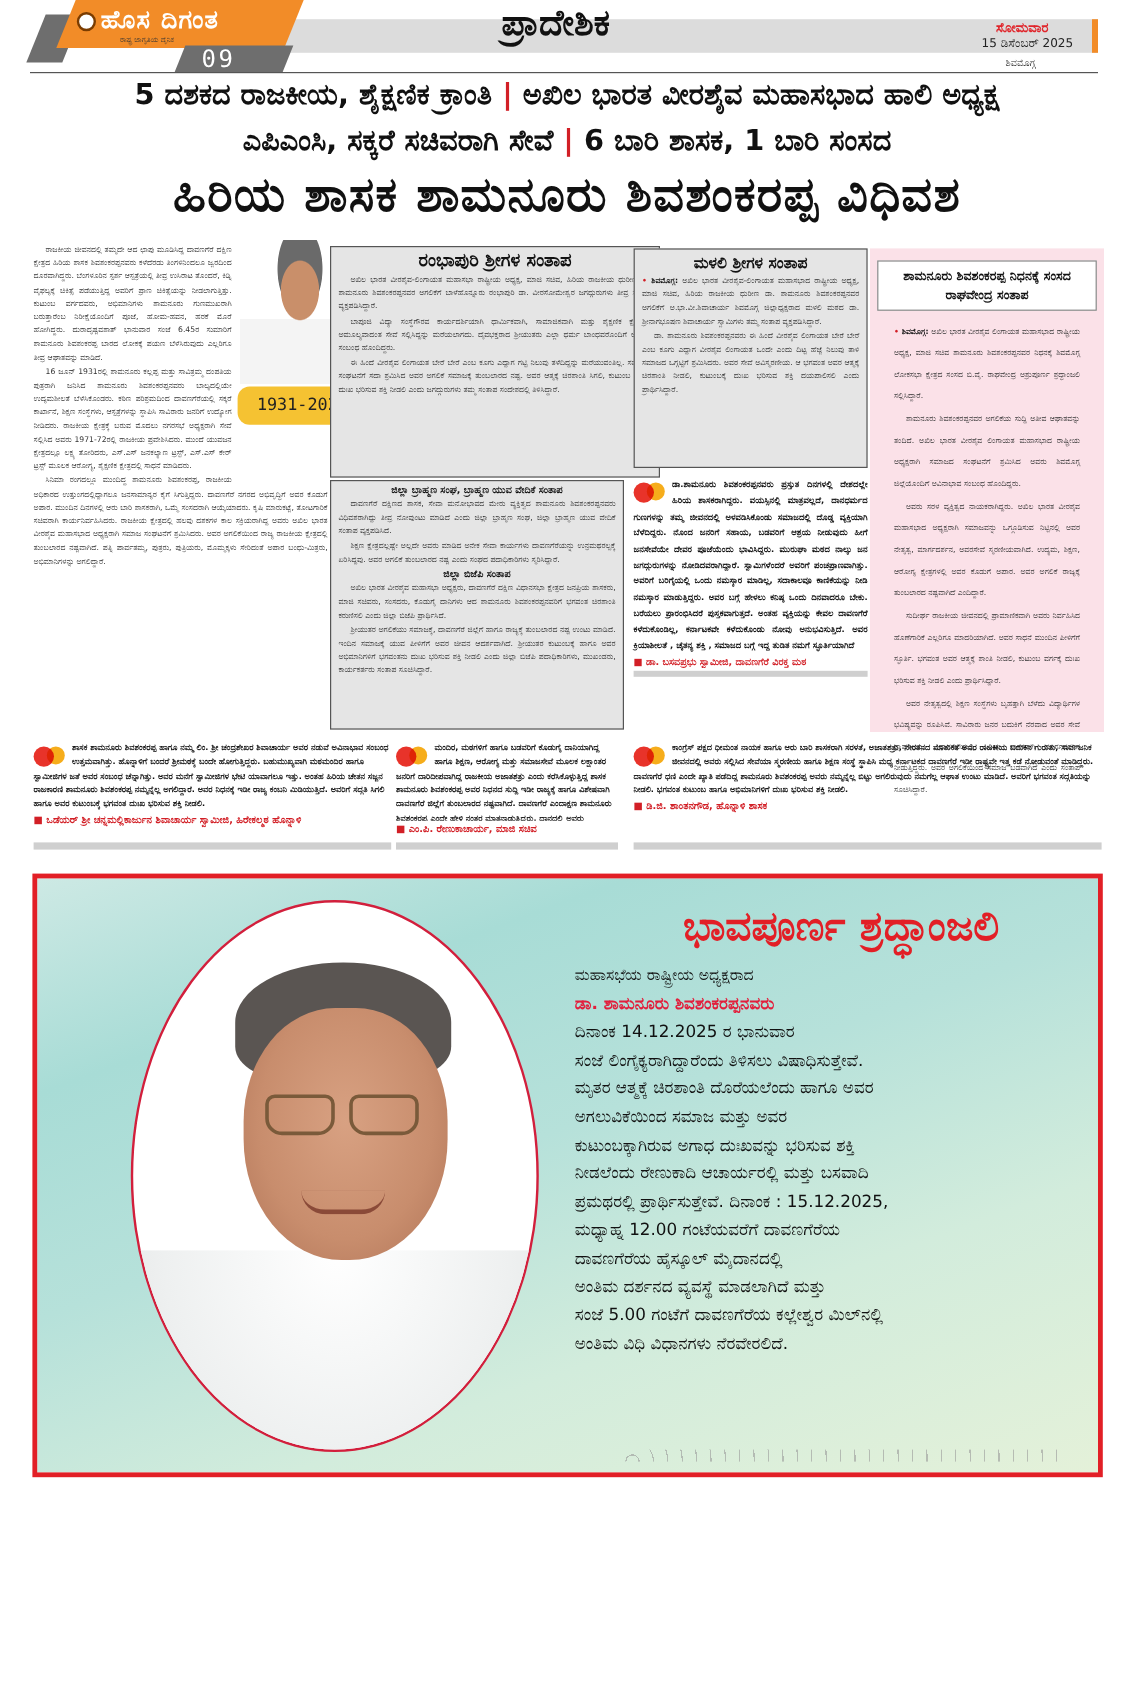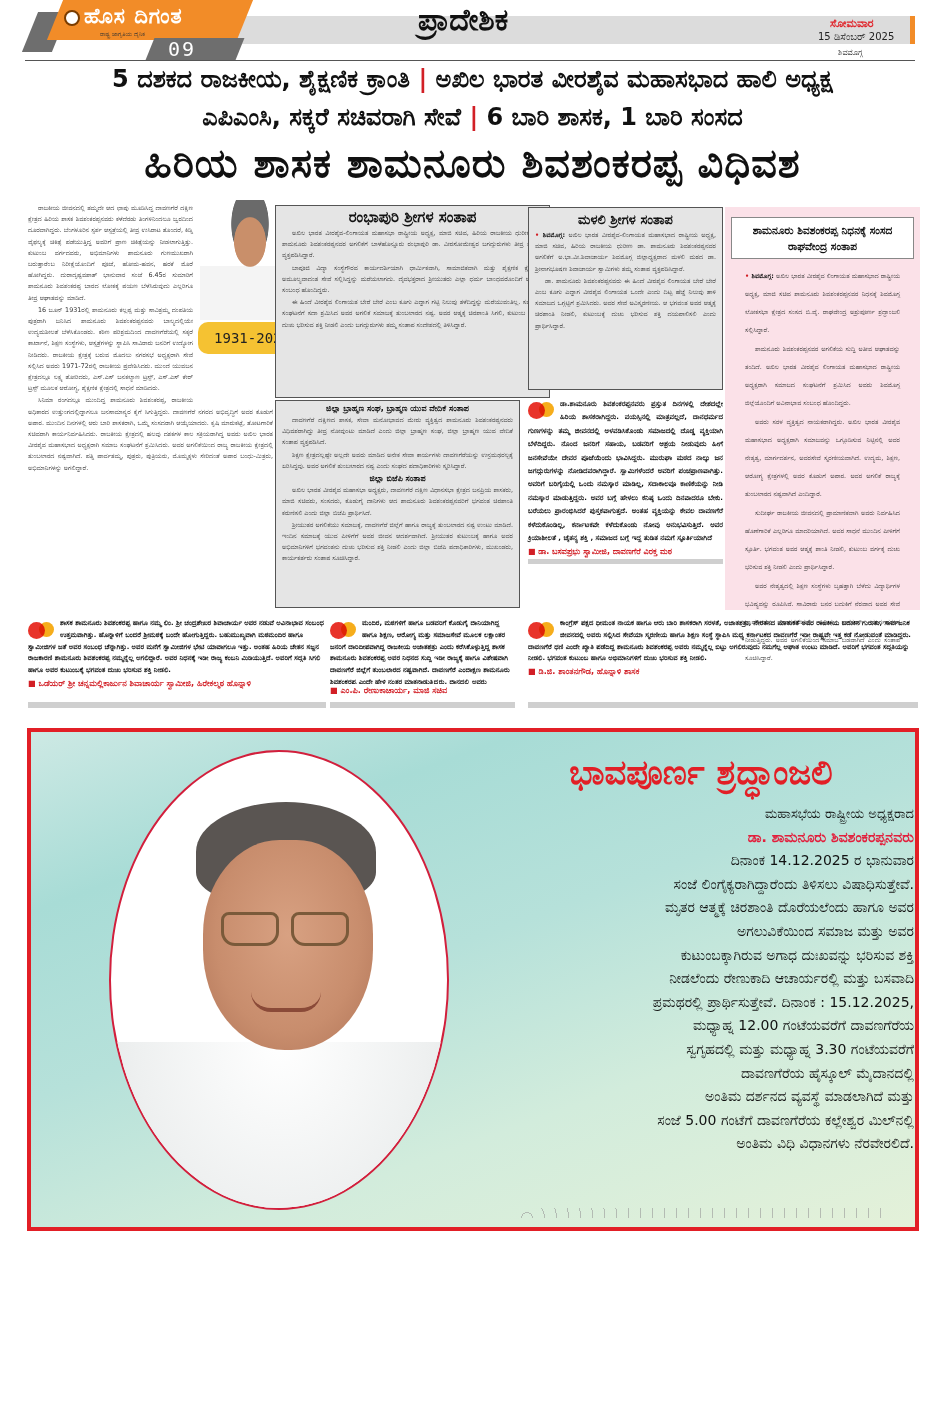--- a/index.html
+++ b/index.html
@@ -81,21 +81,21 @@
   .ad { position: absolute; left: 27px; top: 728px; width: 892px; height: 503px; border: 4px solid #e21f26; background: linear-gradient(160deg, #cde9e4 0%, #a8dcd6 22%, #b6e1da 45%, #d2ecdc 70%, #e4f1d9 100%); overflow: hidden; }
   .ad-oval { position: absolute; left: 78px; top: 18px; width: 340px; height: 460px; border-radius: 50%; background: #fff; border: 2px solid #d21f3c; overflow: hidden; }
   .photo { position: absolute; left: 0; top: 0; width: 100%; height: 100%; }
   .photo-hair { position: absolute; left: 85px; top: 50px; width: 180px; height: 100px; border-radius: 50% 50% 30% 30%; background: #5a5552; }
   .photo-face { position: absolute; left: 92px; top: 88px; width: 170px; height: 210px; border-radius: 45% 45% 48% 48%; background: radial-gradient(ellipse at 50% 45%, #d8a182 0%, #c88d6d 60%, #b07457 100%); }
   .photo-glasses-l { position: absolute; left: 110px; top: 160px; width: 58px; height: 34px; border: 3px solid #7a5a3a; border-radius: 8px 8px 14px 14px; }
   .photo-glasses-r { position: absolute; left: 180px; top: 160px; width: 58px; height: 34px; border: 3px solid #7a5a3a; border-radius: 8px 8px 14px 14px; }
   .photo-smile { position: absolute; left: 140px; top: 240px; width: 70px; height: 20px; border-bottom: 4px solid #8a4a38; border-radius: 0 0 40px 40px; }
   .photo-shirt { position: absolute; left: 0; top: 290px; width: 340px; height: 200px; background: radial-gradient(ellipse at 50% 0%, #ffffff 0%, #eef0f0 60%, #dfe2e2 100%); }
   .ad-heading { position: absolute; left: 455px; top: 20px; width: 430px; text-align: center; font-size: 34px; font-weight: 900; color: #e21f26; }
-  .ad-text { position: absolute; left: 448px; top: 70px; width: 435px; text-align: right; font-size: 14px; line-height: 23.6px; color: #111; }
+  .ad-text { position: absolute; left: 448px; top: 70px; width: 435px; text-align: left; font-size: 14px; line-height: 23.6px; color: #111; }
   .ad-text .red { color: #e21f3c; font-weight: bold; }
   .ad-text .lead { font-size: 13px; }
   .ad-wavy { position: absolute; left: 490px; top: 476px; width: 360px; height: 10px; background: repeating-radial-gradient(circle at 6px 10px, transparent 0 5px, #999 5px 6px, transparent 6px 12px); opacity: .6; }
   .ad-announce { position: absolute; left: 470px; top: 497px; width: 400px; text-align: center; font-size: 11px; font-weight: bold; text-decoration: underline; color: #111; }
   .ad-person { position: absolute; text-align: center; font-size: 9px; line-height: 14px; color: #111; }
   .ad-person .name { color: #e21f26; font-weight: bold; font-size: 10px; }
   .ad-person1 { left: 470px; top: 520px; width: 250px; }
   .ad-person2 { left: 700px; top: 520px; width: 170px; }
   .ad-members { position: absolute; left: 470px; top: 575px; width: 400px; text-align: center; font-size: 9.5px; font-weight: bold; color: #111; }
   .ad-deceased-name { position: absolute; left: 80px; top: 538px; width: 360px; text-align: center; font-size: 26px; font-weight: 900; color: #e21f26; }
@@ -222,21 +222,20 @@
     <div class="lead">ಮಹಾಸಭೆಯ ರಾಷ್ಟ್ರೀಯ ಅಧ್ಯಕ್ಷರಾದ</div>
     <div class="red">ಡಾ. ಶಾಮನೂರು ಶಿವಶಂಕರಪ್ಪನವರು</div>
     <div>ದಿನಾಂಕ 14.12.2025 ರ ಭಾನುವಾರ</div>
     <div>ಸಂಜೆ ಲಿಂಗೈಕ್ಯರಾಗಿದ್ದಾರೆಂದು ತಿಳಿಸಲು ವಿಷಾಧಿಸುತ್ತೇವೆ.</div>
     <div>ಮೃತರ ಆತ್ಮಕ್ಕೆ ಚಿರಶಾಂತಿ ದೊರೆಯಲೆಂದು ಹಾಗೂ ಅವರ</div>
     <div>ಅಗಲುವಿಕೆಯಿಂದ ಸಮಾಜ ಮತ್ತು ಅವರ</div>
     <div>ಕುಟುಂಬಕ್ಕಾಗಿರುವ ಅಗಾಧ ದುಃಖವನ್ನು ಭರಿಸುವ ಶಕ್ತಿ</div>
     <div>ನೀಡಲೆಂದು ರೇಣುಕಾದಿ ಆಚಾರ್ಯರಲ್ಲಿ ಮತ್ತು ಬಸವಾದಿ</div>
     <div>ಪ್ರಮಥರಲ್ಲಿ ಪ್ರಾರ್ಥಿಸುತ್ತೇವೆ. ದಿನಾಂಕ : 15.12.2025,</div>
     <div>ಮಧ್ಯಾಹ್ನ 12.00 ಗಂಟೆಯವರೆಗೆ ದಾವಣಗೆರೆಯ</div>
-    <div>ಸ್ವಗೃಹದಲ್ಲಿ ಮತ್ತು ಮಧ್ಯಾಹ್ನ 3.30 ಗಂಟೆಯವರೆಗೆ</div>
     <div>ದಾವಣಗೆರೆಯ ಹೈಸ್ಕೂಲ್ ಮೈದಾನದಲ್ಲಿ</div>
     <div>ಅಂತಿಮ ದರ್ಶನದ ವ್ಯವಸ್ಥೆ ಮಾಡಲಾಗಿದೆ ಮತ್ತು</div>
     <div>ಸಂಜೆ 5.00 ಗಂಟೆಗೆ ದಾವಣಗೆರೆಯ ಕಲ್ಲೇಶ್ವರ ಮಿಲ್‌ನಲ್ಲಿ</div>
     <div>ಅಂತಿಮ ವಿಧಿ ವಿಧಾನಗಳು ನೆರವೇರಲಿದೆ.</div>
   </div>
 
   <div class="ad-wavy"></div>
   <div class="ad-announce">ದುಃಖದಿಂದ ಪ್ರಕಟಿಸುತ್ತಿರುವವರು</div>
 
   <div class="ad-person ad-person1">

